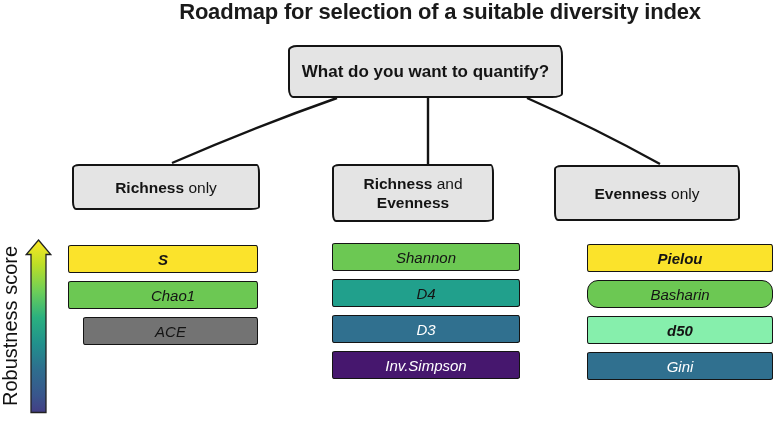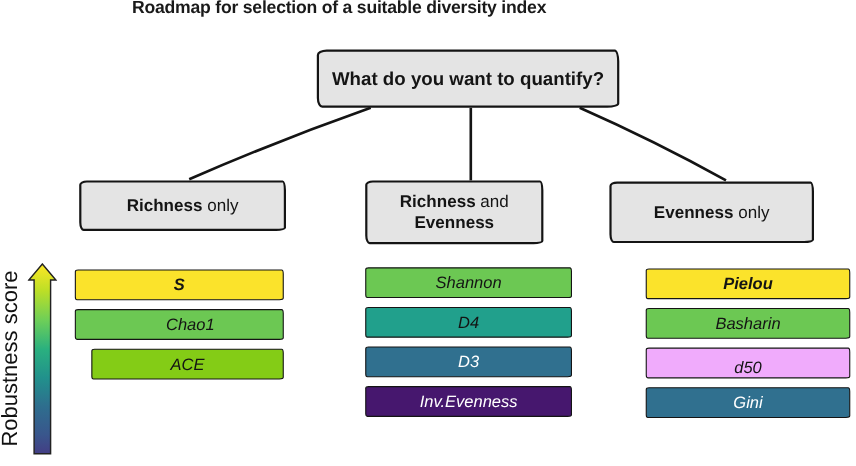--- a/index.html
+++ b/index.html
@@ -12,22 +12,22 @@
     height: 424px;
     background: #ffffff;
     overflow: hidden;
   }
 
   .title {
     position: absolute;
     left: 120px;
     top: -1px;
     width: 640px;
-    text-align: left;
-    font-size: 16px;
+    text-align: center;
+    font-size: 22px;
     font-weight: 700;
     color: #1a1a1a;
     letter-spacing: -0.2px;
   }
 
   .connectors {
     position: absolute;
     left: 0; top: 0;
     width: 778px; height: 424px;
     pointer-events: none;
@@ -137,48 +137,48 @@
     </div>
   </div>
 
   <div class="bar-col col-1">
     <div class="bar" style="background: rgb(251, 227, 43); color: rgb(20, 20, 20); font-weight: bold;">
       <span>S</span>
     </div>
     <div class="bar" style="background: rgb(108, 200, 83); color: rgb(20, 20, 20); font-weight: normal; padding-left: 20px;">
       <span>Chao1</span>
     </div>
-    <div class="bar" style="background: #84cc16; color: rgb(20, 20, 20); font-weight: normal; margin-left: 15px;">
+    <div class="bar" style="background: #737373; color: rgb(20, 20, 20); font-weight: normal; margin-left: 15px;">
       <span>ACE</span>
     </div>
   </div>
 
   <div class="bar-col col-2">
     <div class="bar" style="background: rgb(108, 200, 83); color: rgb(20, 20, 20); font-weight: normal;">
       <span>Shannon</span>
     </div>
     <div class="bar" style="background: rgb(33, 160, 140); color: rgb(20, 20, 20); font-weight: normal;">
       <span>D4</span>
     </div>
     <div class="bar" style="background: rgb(48, 112, 143); color: rgb(255, 255, 255); font-weight: normal; text-align: right;">
       <span>D3</span>
     </div>
     <div class="bar" style="background: rgb(70, 23, 110); color: rgb(255, 255, 255); font-weight: normal;">
-      <span>Inv.Evenness</span>
+      <span>Inv.Simpson</span>
     </div>
   </div>
 
   <div class="bar-col col-3">
     <div class="bar" style="background: rgb(251, 227, 43); color: rgb(20, 20, 20); font-weight: bold;">
       <span>Pielou</span>
     </div>
-    <div class="bar" style="background: rgb(108, 200, 83); color: rgb(20, 20, 20); font-weight: normal;">
+    <div class="bar" style="background: rgb(108, 200, 83); color: rgb(20, 20, 20); font-weight: normal; border-radius: 11px;">
       <span>Basharin</span>
     </div>
-    <div class="bar" style="background: #f0abfc; color: rgb(20, 20, 20); font-weight: normal; align-items: flex-end;">
+    <div class="bar" style="background: #86efac; color: rgb(20, 20, 20); font-weight: bold;">
       <span>d50</span>
     </div>
     <div class="bar" style="background: rgb(48, 112, 143); color: rgb(255, 255, 255); font-weight: normal;">
       <span>Gini</span>
     </div>
   </div>
 
   <div class="arrow-wrap">
     <svg width="27" height="175" viewBox="0 0 27 175">
       <defs>

